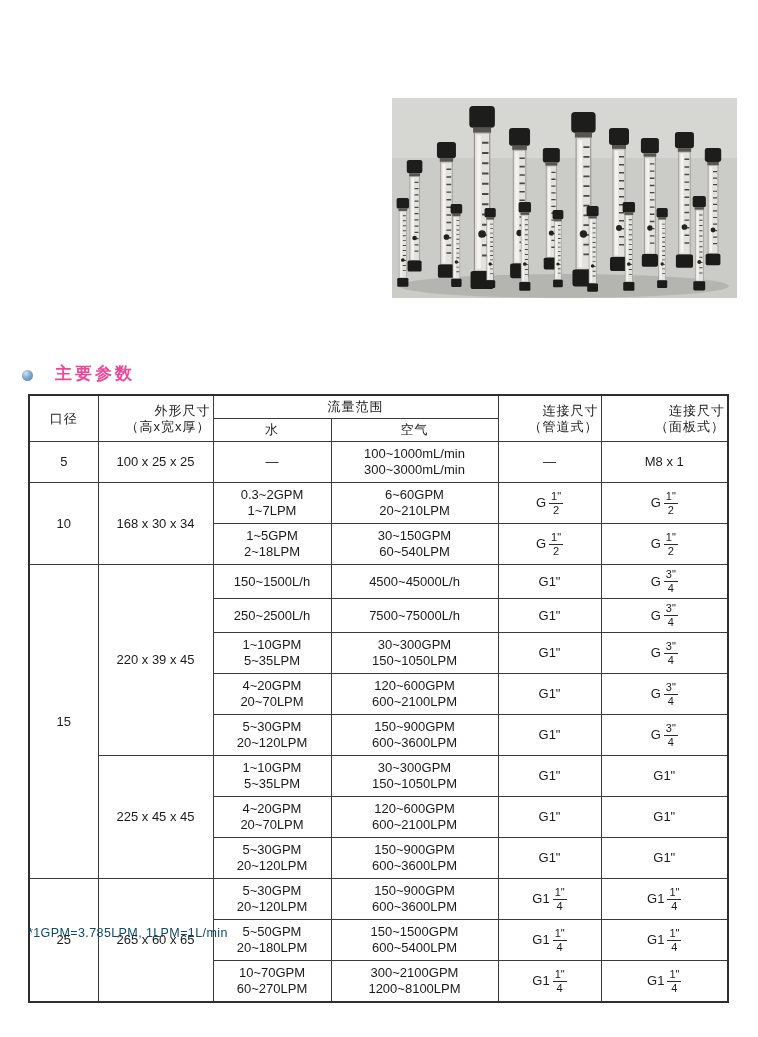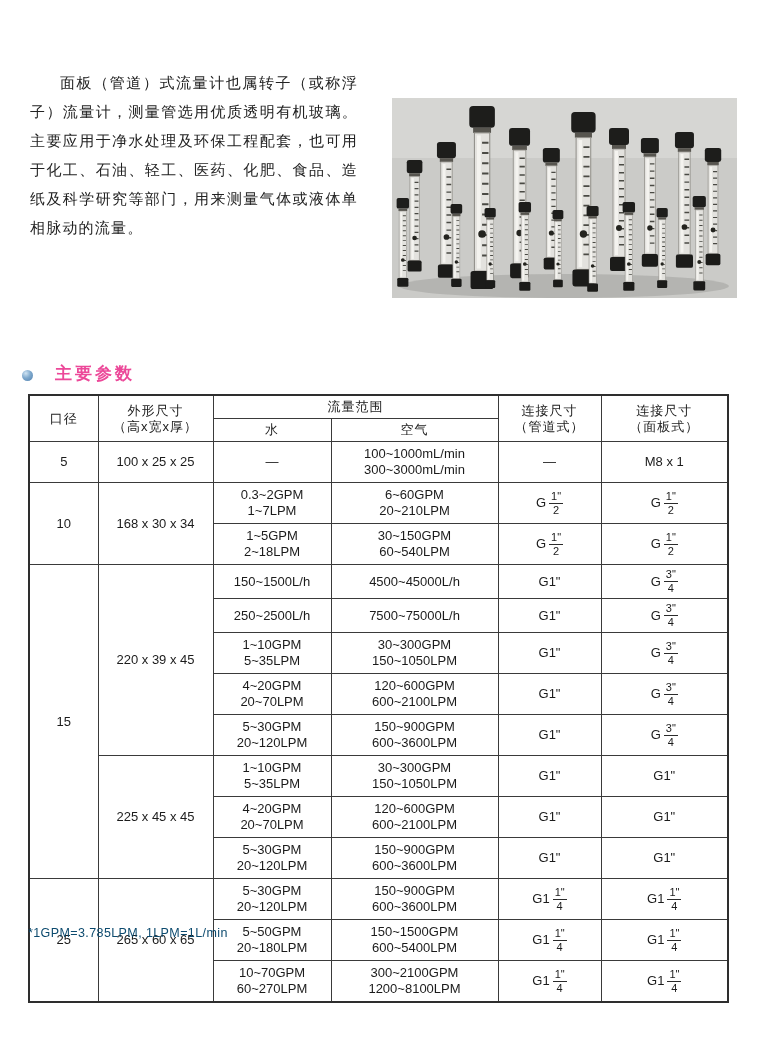--- a/index.html
+++ b/index.html
@@ -44,21 +44,21 @@
     border-collapse: collapse; table-layout: fixed;
     border: 2px solid #2e2e2e;
   }
   .param-table th, .param-table td {
     border: 1px solid #3a3a3a;
     text-align: center; vertical-align: middle;
     font-size: 13px; font-weight: normal; color: #1b1b1b;
     padding: 4px 2px; line-height: 14px;
   }
   .param-table thead th { height: 21px; letter-spacing: 1px; }
-  .hl { display: block; line-height: 16px; }
+  .hl { display: block; line-height: 16px; text-align: right; }
   .line { display: block; line-height: 14px; padding: 1px 0; }
 
   
   .cp { display: inline-block; vertical-align: middle; }
   .frac {
     display: inline-block; vertical-align: middle; text-align: center;
     margin-left: 3px; line-height: 1;
   }
   .fn { display: block; font-size: 11px; border-bottom: 1px solid #2b2b2b; padding: 0 2px 1px; }
   .fd { display: block; font-size: 11px; padding-top: 1px; }
@@ -68,21 +68,20 @@
     position: absolute; left: 28px; top: 924px;
     font-size: 12.5px; line-height: 19px; color: #0c4a6e; letter-spacing: 0.4px;
   }
 </style>
 </head>
 <body>
 
 <div class="page">
 
   <div class="intro">
-    <p>面板（管道）式流量计也属转子（或称浮子）流量计，测量管选用优质透明有机玻璃。主要应用于净水处理及环保工程配套，也可用于化工、石油、轻工、医药、化肥、食品、造纸及科学研究等部门，用来测量气体或液体单相脉动的流量。</p>
   </div>
 
   <div class="photo">
     <svg width="345" height="200" viewBox="0 0 345 200">
       <defs>
         <g id="fm">
           <rect x="1" y="0" width="20" height="17" rx="3" fill="#1d1d1b"></rect>
           <rect x="4" y="17" width="14" height="4" fill="#57554f"></rect>
           <rect x="5" y="21" width="12" height="108" fill="#e3e2de" stroke="#8e8c86" stroke-width="0.8"></rect>
           <rect x="7" y="23" width="3" height="104" fill="#f7f6f2" opacity="0.85"></rect>

